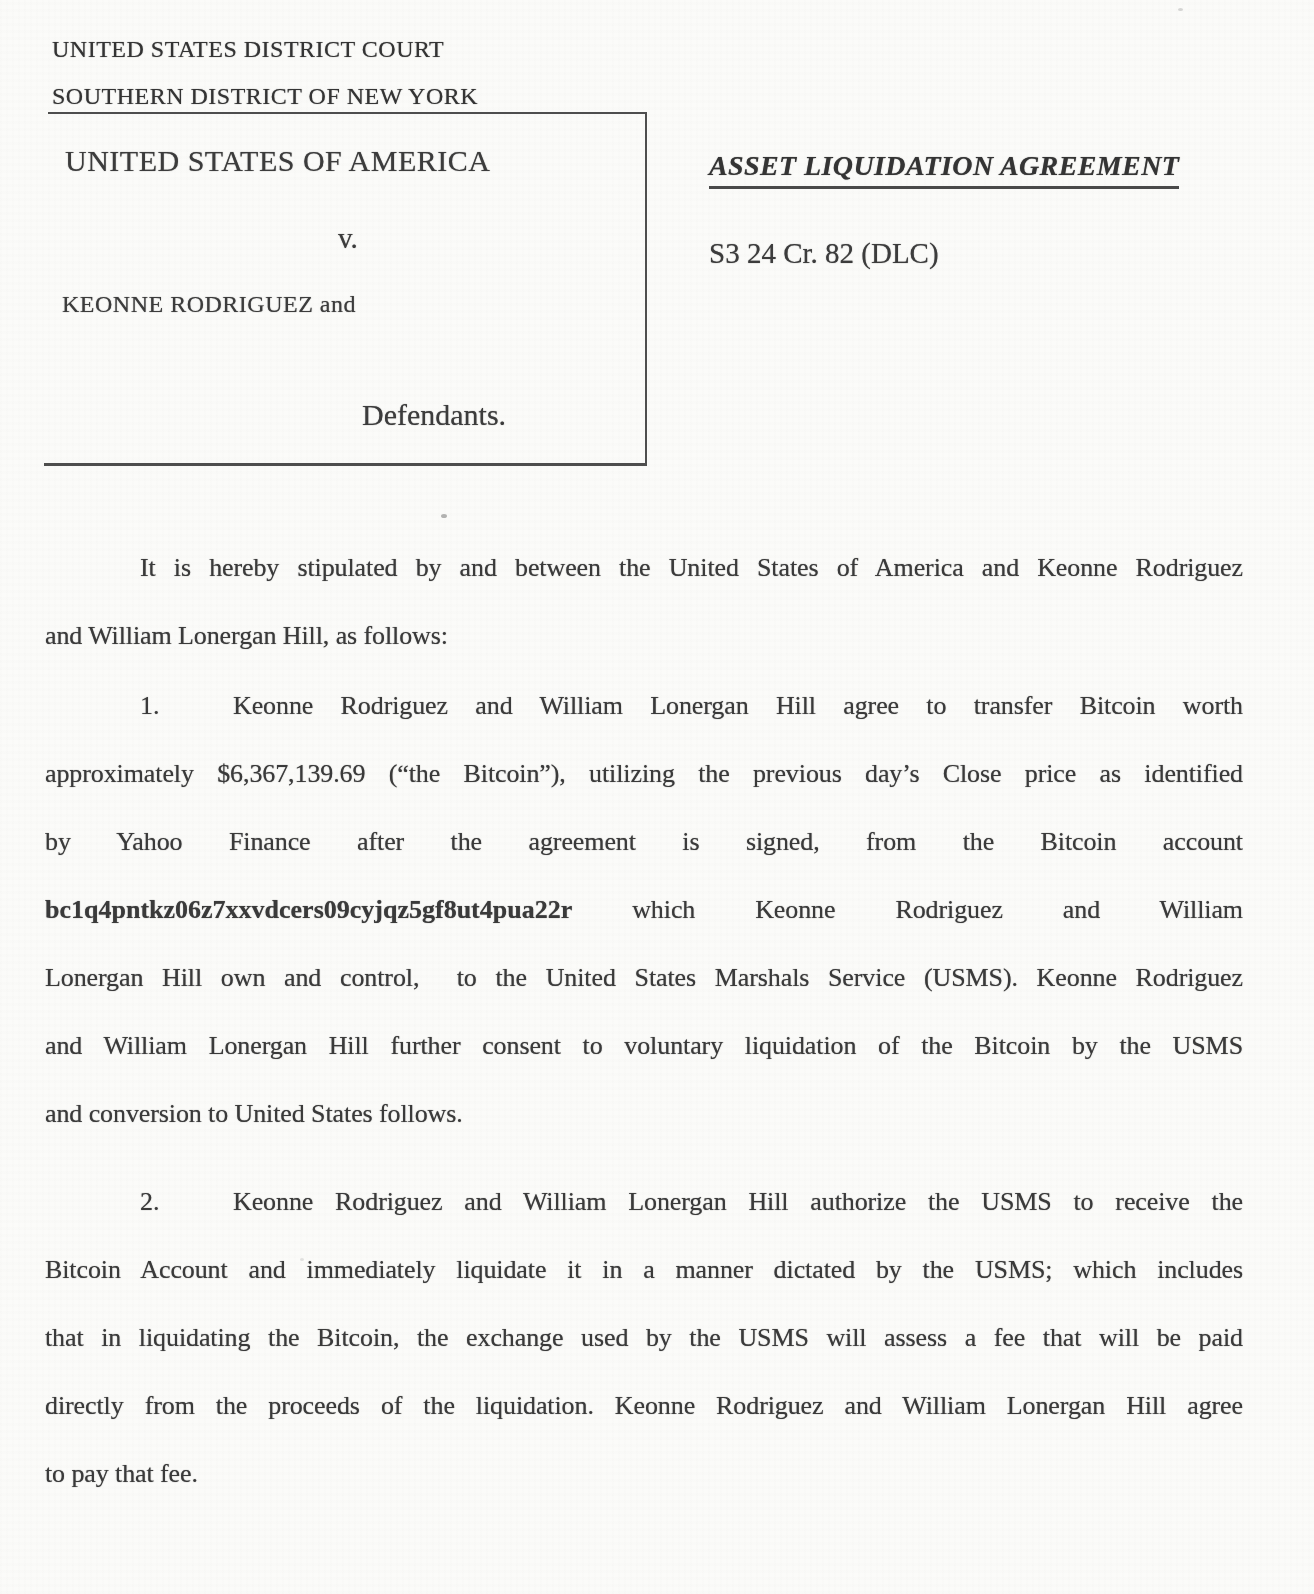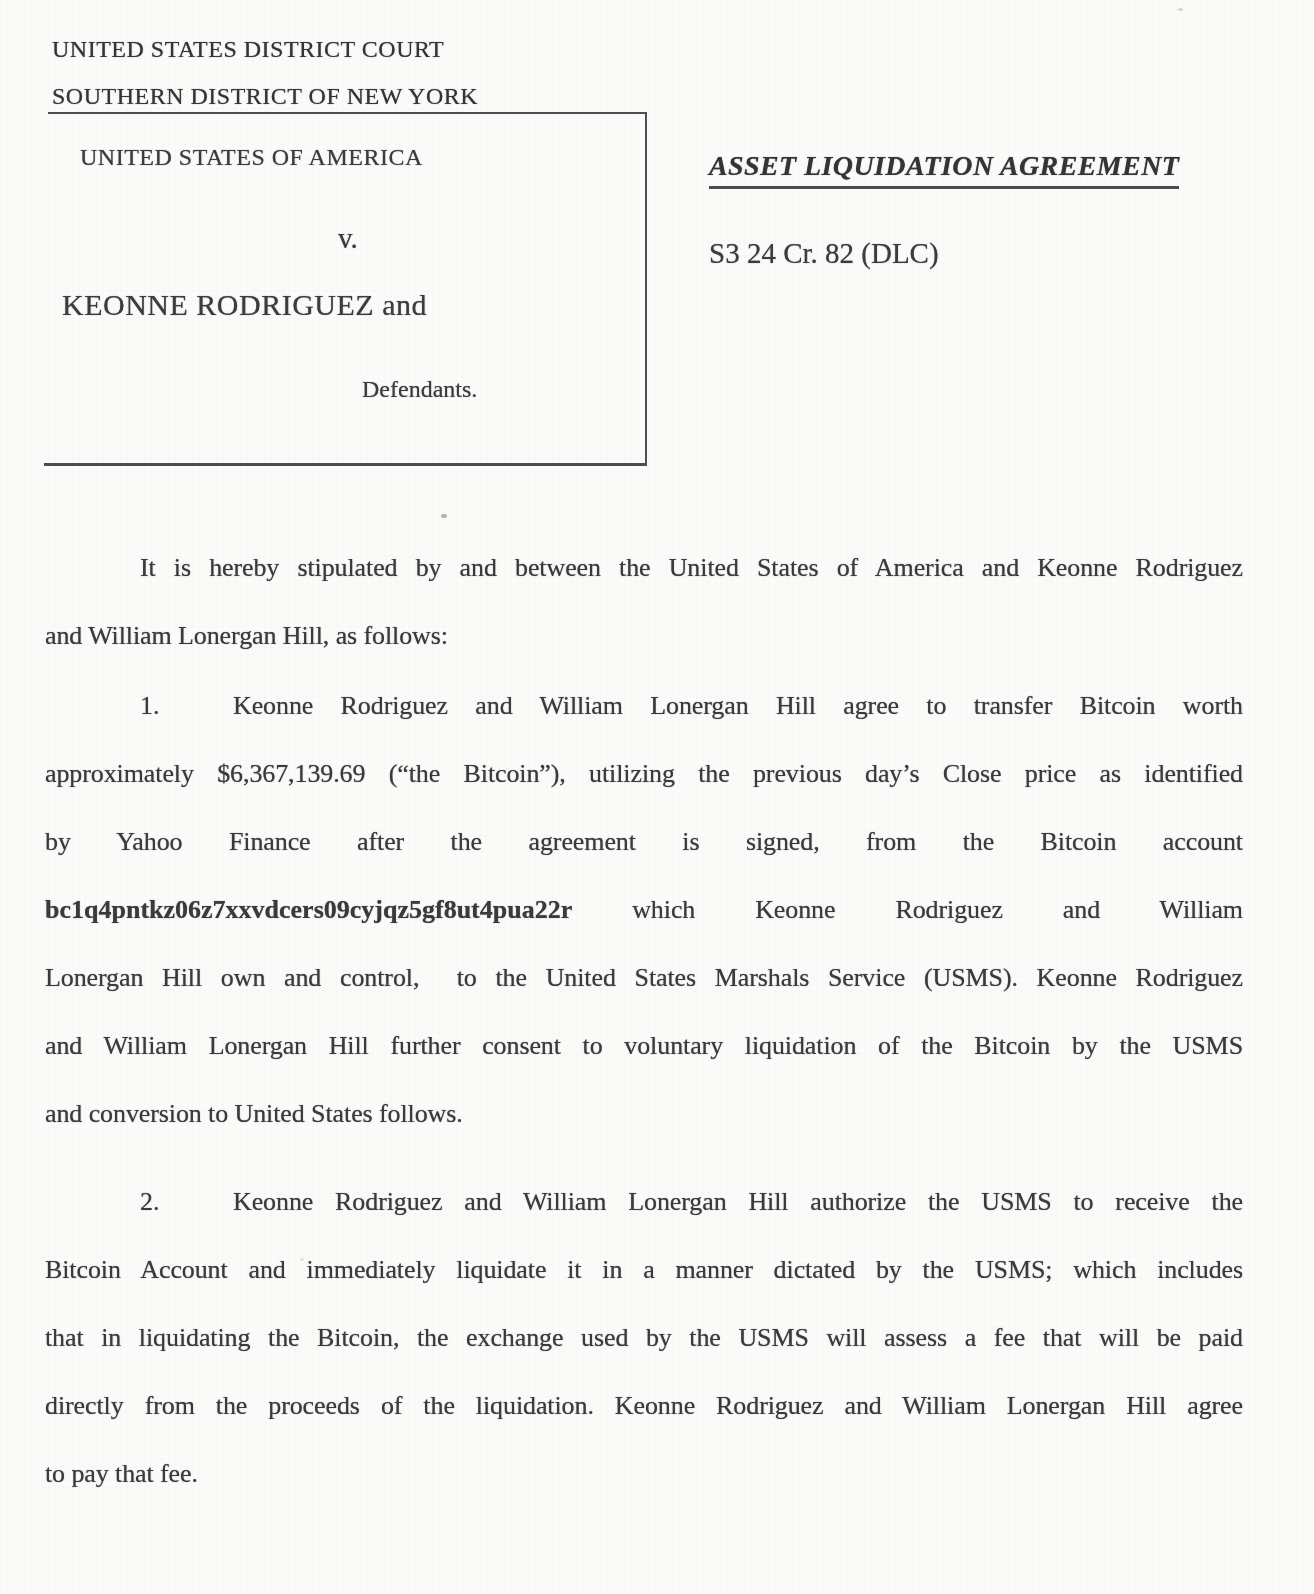--- a/index.html
+++ b/index.html
@@ -25,24 +25,24 @@
     color: #343434;
   }
 
   
   .rule { position: absolute; background: #4e4e4e; }
   .rule-top    { left: 48px;  top: 112px; width: 599px; height: 2px; }
   .rule-right  { left: 645px; top: 112px; width: 2px;   height: 353px; }
   .rule-bottom { left: 44px;  top: 463px; width: 603px; height: 3px; }
 
   
-  .plaintiff   { position: absolute; left: 80px;  top: 144px; font-size: 24px; letter-spacing: 0.5px; color: #3c3c3c; }
+  .plaintiff   { position: absolute; left: 65px;  top: 144px; font-size: 30px; letter-spacing: 0.5px; color: #3c3c3c; }
   .versus      { position: absolute; left: 338px; top: 222px; font-size: 29px; color: #3c3c3c; }
-  .defendants  { position: absolute; left: 62px;  top: 286px; font-size: 30px; line-height: 37px; letter-spacing: 0.5px; color: #3c3c3c; }
-  .def-label   { position: absolute; left: 362px; top: 376px; font-size: 24px; color: #3c3c3c; }
+  .defendants  { position: absolute; left: 62px;  top: 286px; font-size: 24px; line-height: 37px; letter-spacing: 0.5px; color: #3c3c3c; }
+  .def-label   { position: absolute; left: 362px; top: 398px; font-size: 30px; color: #3c3c3c; }
 
   
   .doc-title {
     position: absolute; left: 709px; top: 150px;
     font-size: 28px; font-weight: bold; letter-spacing: 0.4px;
     color: #343434;
     border-bottom: 3px solid #4a4a4a;
     padding-bottom: 4px;
     font-style: italic;
   }

